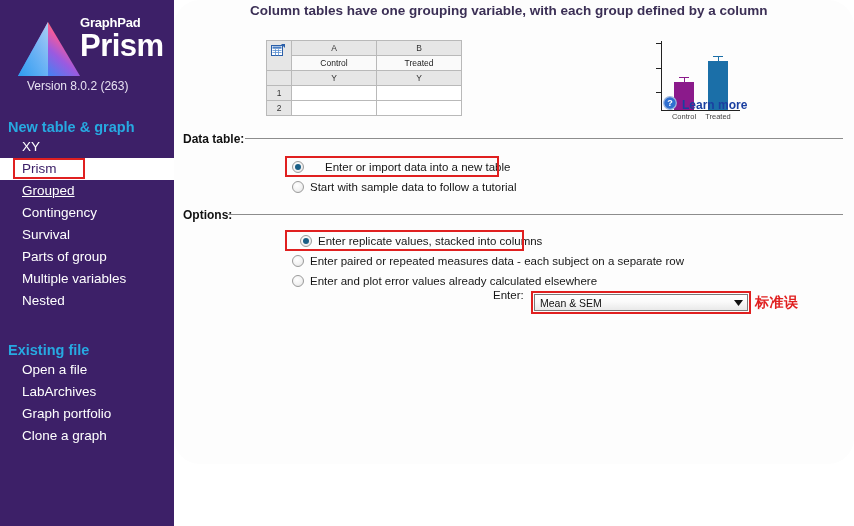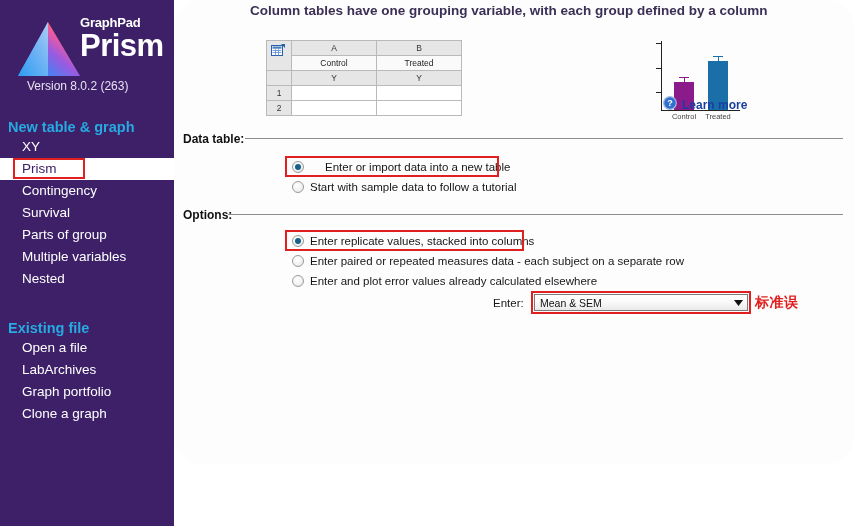--- a/index.html
+++ b/index.html
@@ -290,21 +290,21 @@
     position: absolute;
     border: 2px solid #e02020;
     box-sizing: border-box;
     pointer-events: none;
   }
 
   
   .enter-label {
     position: absolute;
     left: 307px;
-    top: 297px;
+    top: 289px;
     font-size: 11.5px;
     color: #161616;
     padding-left: 12px;
   }
   .dropdown {
     position: absolute;
     left: 360px;
     top: 294px;
     width: 214px;
     height: 17px;
@@ -381,20 +381,23 @@
 
     <div class="nav-item">
       <span class="lbl">XY</span>
     </div>
 
     <div class="nav-item selected">
       <span class="lbl">Prism</span>
       <span class="nav-highlight-box"></span>
     </div>
 
+    <div class="nav-item underlined">
+      <span class="lbl">Grouped</span>
+    </div>
 
     <div class="nav-item">
       <span class="lbl">Contingency</span>
     </div>
 
     <div class="nav-item">
       <span class="lbl">Survival</span>
     </div>
 
     <div class="nav-item">
@@ -512,21 +515,21 @@
     <div class="redbox" style="left:111px; top:156px; width:214px; height:21px;"></div>
 
     <div class="radio-row" style="left:118px; top:181px;">
       <span class="radio"></span>
       <span>Start with sample data to follow a tutorial</span>
     </div>
 
     <div class="section-label" style="left:9px; top:208px;">Options:</div>
     <div class="section-rule" style="left:54px; top:214px; width:615px;"></div>
 
-    <div class="radio-row" style="left:118px; top:235px;">
+    <div class="radio-row" style="left:126px; top:235px;">
       <span class="radio on"></span>
       <span>Enter replicate values, stacked into columns</span>
     </div>
     <div class="redbox" style="left:111px; top:230px; width:239px; height:21px;"></div>
 
     <div class="radio-row" style="left:118px; top:255px;">
       <span class="radio"></span>
       <span>Enter paired or repeated measures data - each subject on a separate row</span>
     </div>
 

